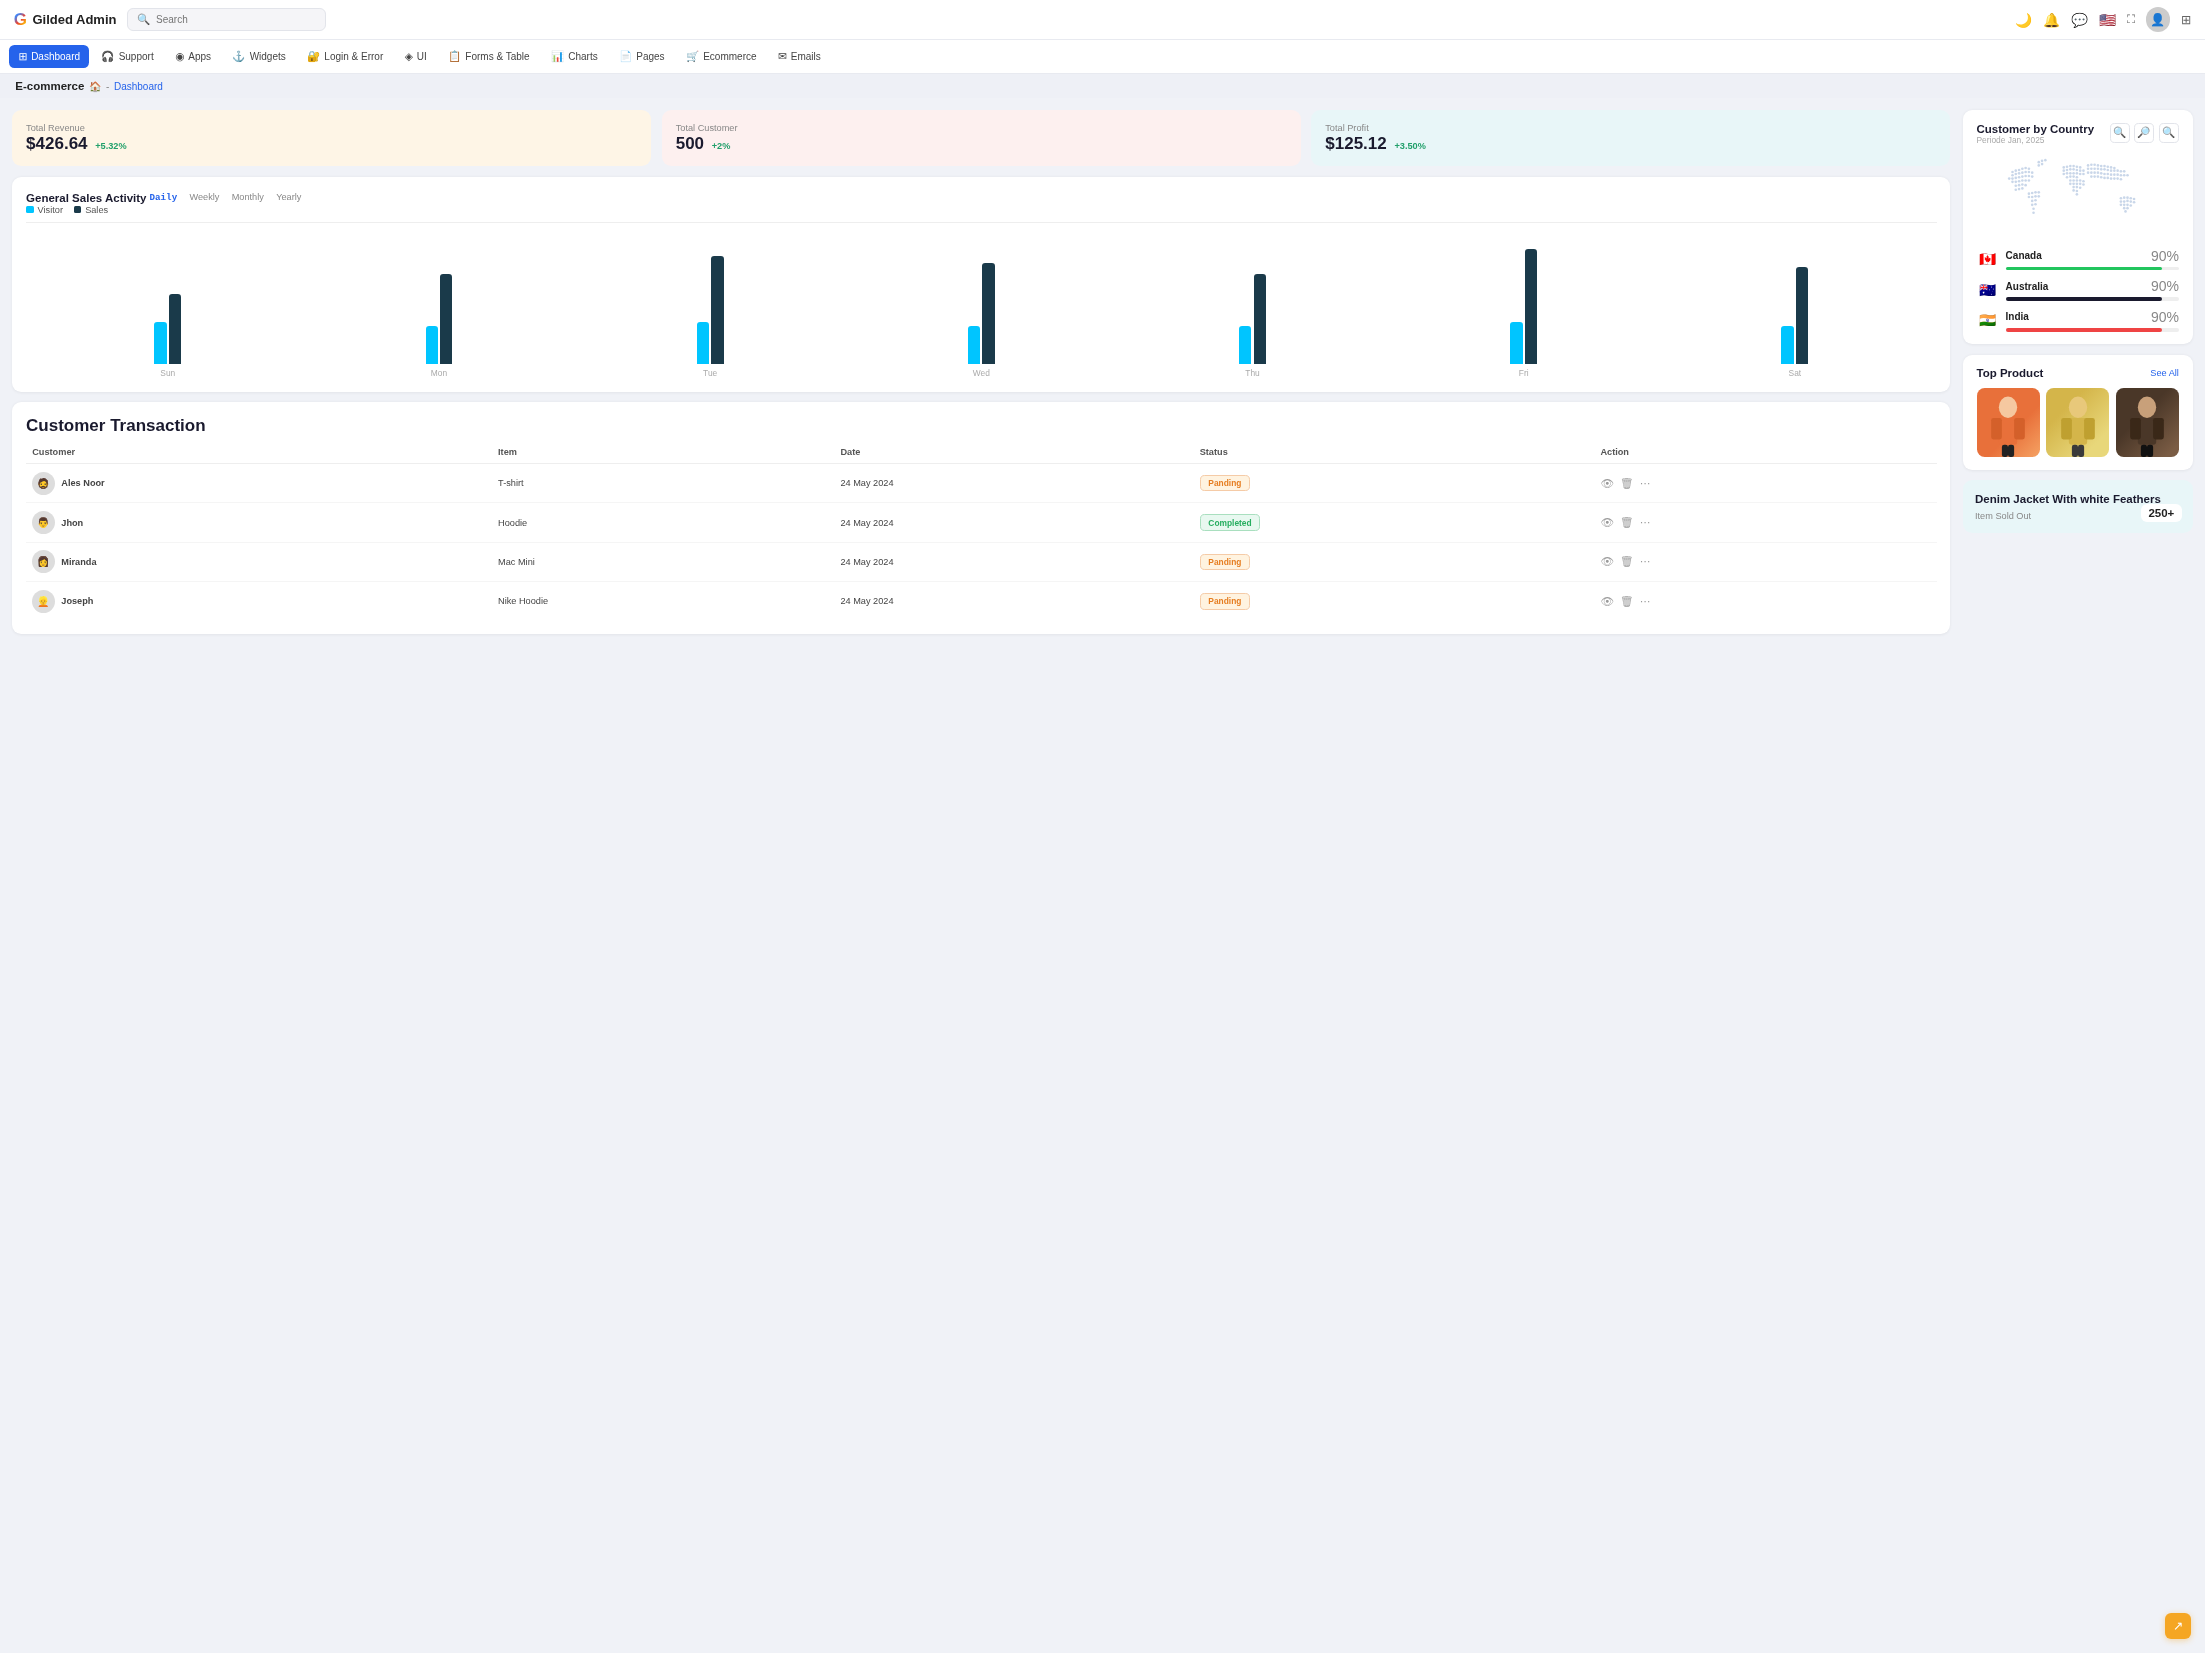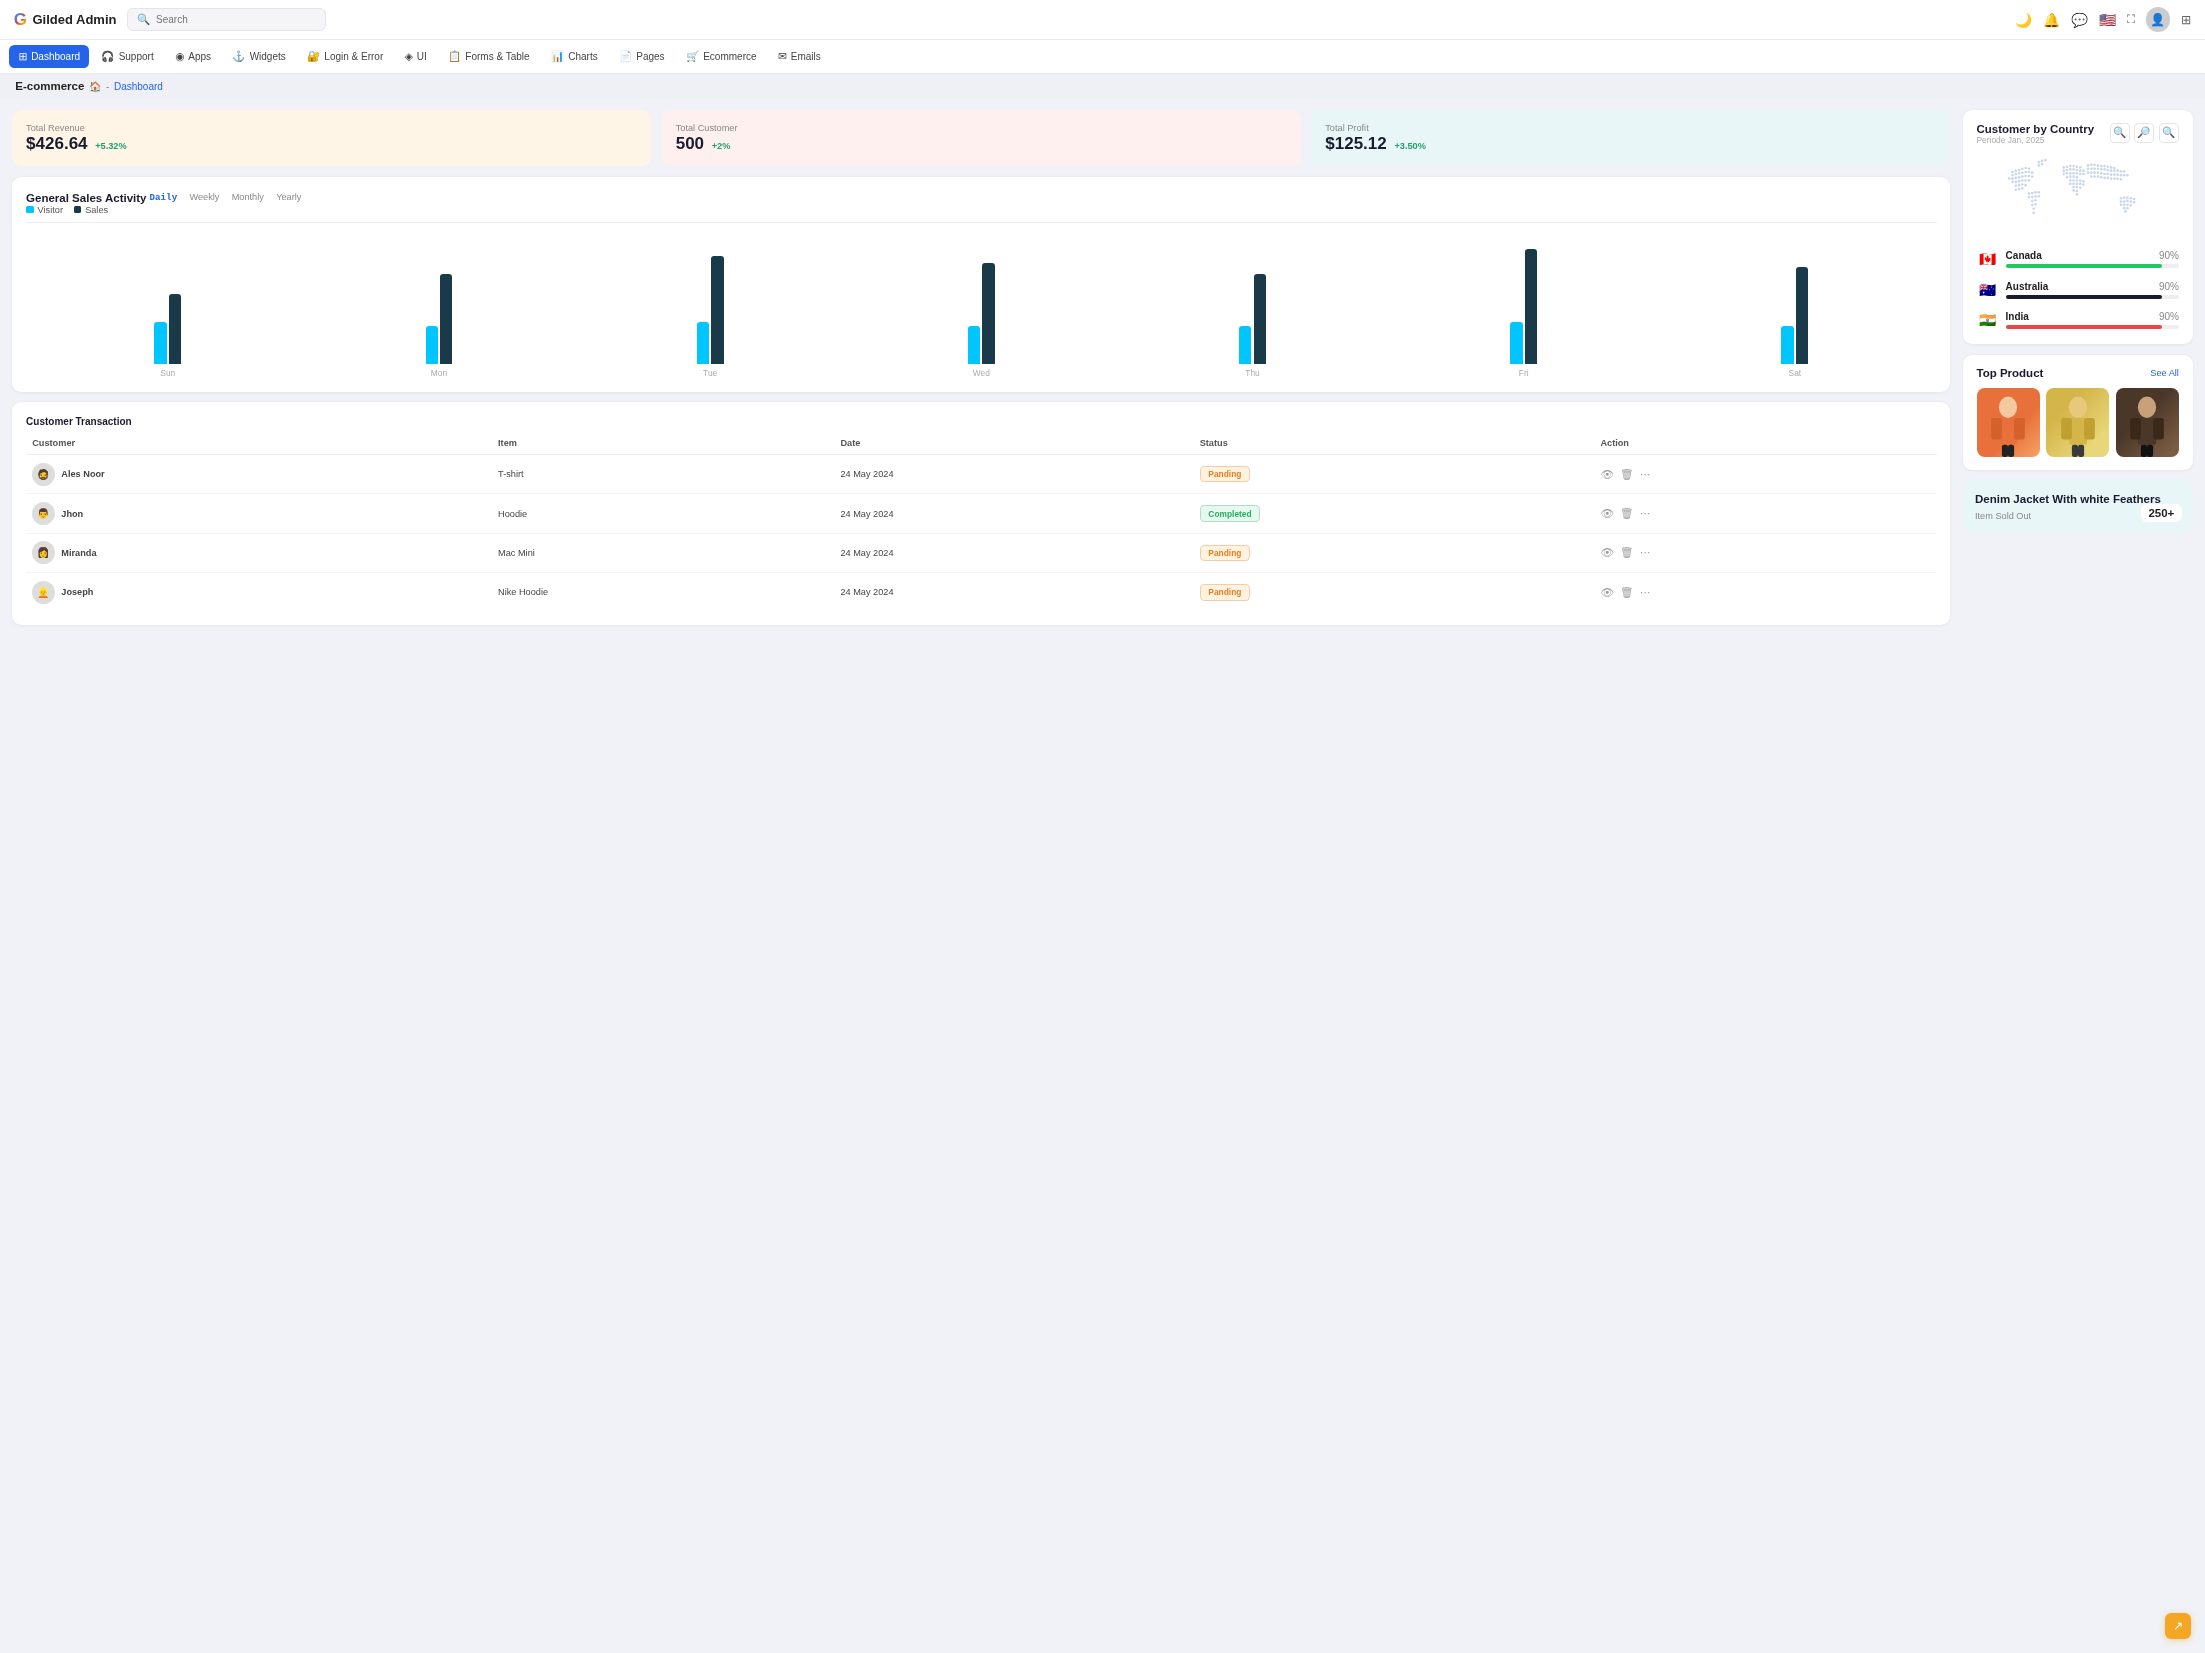--- a/index.html
+++ b/index.html
@@ -97,21 +97,21 @@
     .bar { border-radius: 3.1px 3.1px 0 0; width: 12.3px; transition: opacity 0.2s; }
     .bar.visitor { background: #00c5ff; }
     .bar.sales { background: #1a3a4a; }
     .bar-chart-labels { display: flex; padding: 3.8px 6.1px 0; }
     .bar-label { flex: 1; text-align: center; font-size: 8.4px; color: #aaa; }
 
     
     .table-card {
       background: #fff; border-radius: 9.2px; padding: 13.8px; box-shadow: 0 0.8px 3.1px rgba(0,0,0,0.06);
     }
-    .table-title { font-size: 10px; font-weight: 700; color: #1a1a2e; margin-bottom: 10.7px; }
+    .table-title { font-size: 17px; font-weight: 700; color: #1a1a2e; margin-bottom: 10.7px; }
     table { width: 100%; border-collapse: collapse; }
     thead th { font-size: 9.2px; font-weight: 700; color: #555; padding: 0 6.1px 6.1px; text-align: left; border-bottom: 0.8px solid #eee; }
     tbody tr { border-bottom: 0.8px solid #f5f5f5; }
     tbody tr:last-child { border-bottom: none; }
     tbody td { padding: 7.7px 6.1px; font-size: 9.2px; color: #444; vertical-align: middle; }
     .customer-cell { display: flex; align-items: center; gap: 6.1px; }
     .cust-avatar { width: 23px; height: 23px; border-radius: 50%; background: #ddd; display: flex; align-items: center; justify-content: center; font-size: 10px; overflow: hidden; flex-shrink: 0; }
     .badge {
       padding: 2.3px 7.7px; border-radius: 4.6px; font-size: 8.4px; font-weight: 600; display: inline-block;
     }
@@ -133,21 +133,21 @@
     
     .world-map { width: 100%; height: 92px; position: relative; overflow: hidden; margin-bottom: 6.1px; }
     .world-map svg { width: 100%; height: 100%; }
 
     
     .country-list { display: flex; flex-direction: column; gap: 7.7px; margin-top: 4.6px; }
     .country-row { display: flex; align-items: center; gap: 6.1px; }
     .flag-circle { width: 23px; height: 23px; border-radius: 50%; overflow: hidden; display: flex; align-items: center; justify-content: center; font-size: 13.8px; flex-shrink: 0; }
     .country-info { flex: 1; }
     .country-name { font-size: 10px; font-weight: 600; color: #222; }
-    .country-pct-label { font-size: 10px; color: #888; margin-left: auto; padding-left: 6.1px; white-space: nowrap; }
+    .country-pct-label { font-size: 14px; color: #888; margin-left: auto; padding-left: 6.1px; white-space: nowrap; }
     .progress-bar-wrap { height: 3.8px; background: #eee; border-radius: 2.3px; margin-top: 3.1px; }
     .progress-bar-fill { height: 100%; border-radius: 2.3px; }
 
     
     .product-card {
       background: #fff; border-radius: 9.2px; padding: 12.3px 13.8px; box-shadow: 0 0.8px 3.1px rgba(0,0,0,0.06);
     }
     .product-card-header { display: flex; align-items: center; justify-content: space-between; margin-bottom: 9.2px; }
     .product-card-title { font-size: 11.5px; font-weight: 700; color: #1a1a2e; }
     .see-all { font-size: 9.2px; color: #2563eb; cursor: pointer; }

